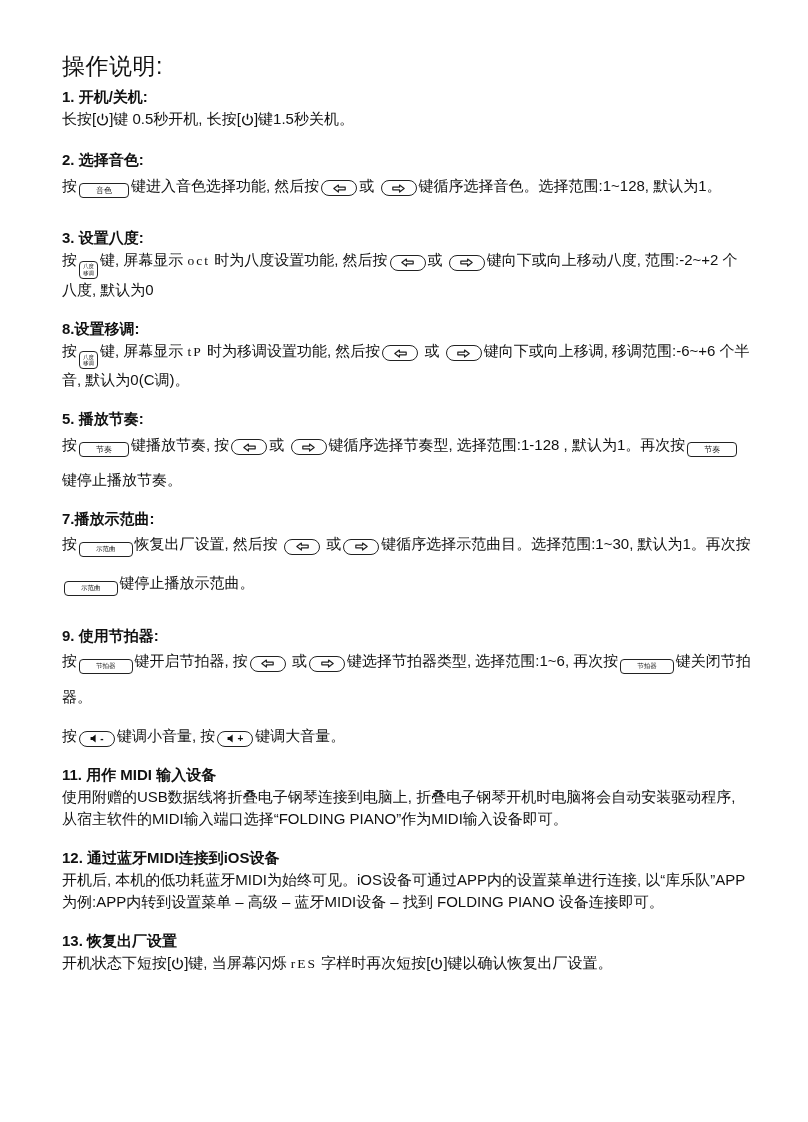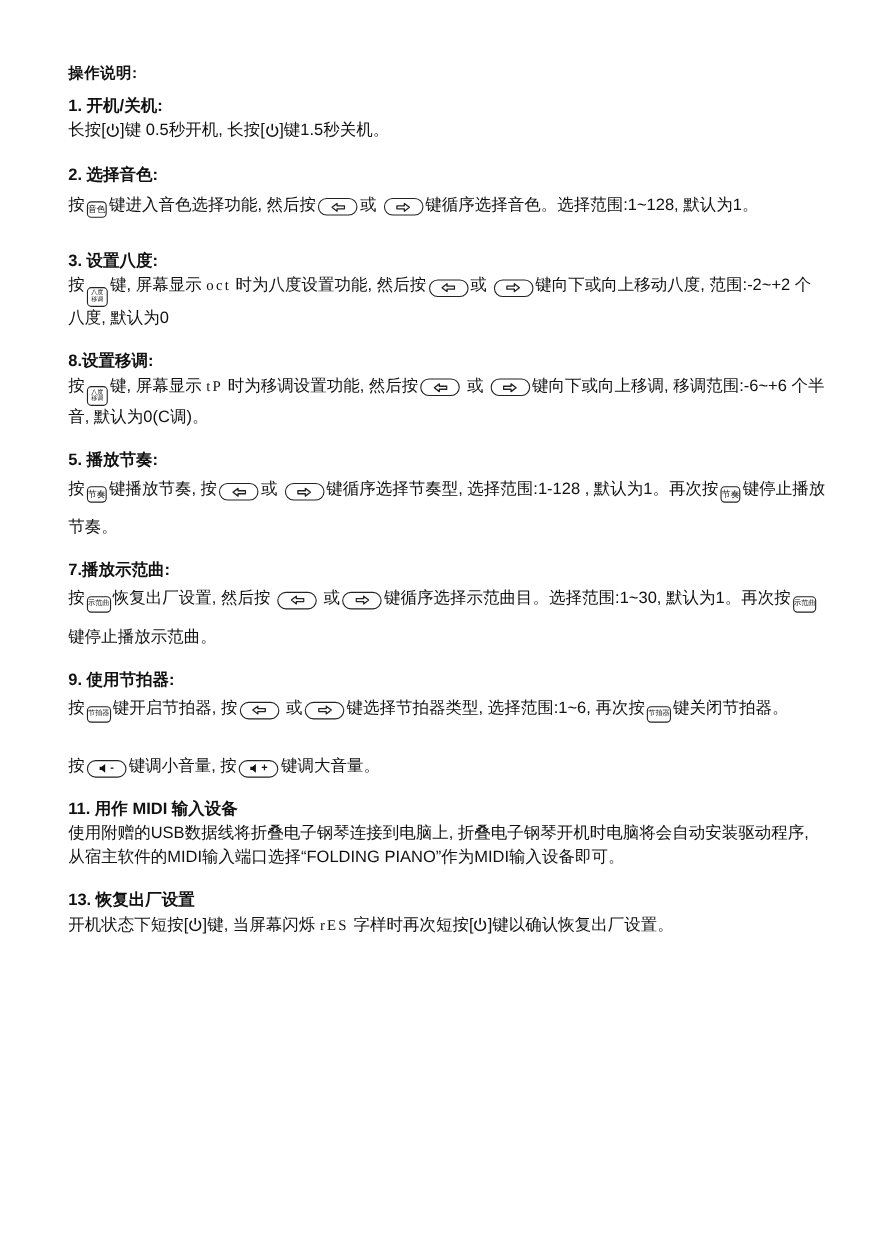--- a/index.html
+++ b/index.html
@@ -4,35 +4,35 @@
 <style>
   html,body{margin:0;padding:0;background:#ffffff;}
   body{
     width:808px;height:1122px;
     font-family:"Liberation Sans","DejaVu Sans",sans-serif;
     color:#111;
     -webkit-font-smoothing:antialiased;
   }
   .page{padding:52px 56px 0 62px;box-sizing:border-box;}
   .doc-title{
-    font-size:14px;font-weight:700;letter-spacing:0.5px;
+    font-size:23px;font-weight:400;letter-spacing:0.5px;
     margin:0 0 6px 0;line-height:28px;
   }
   .section{margin:0 0 17px 0;max-width:692px;}
   .section-head{
     font-size:15px;font-weight:700;margin:0;line-height:22px;
   }
   .section-body{
     font-size:15px;margin:0;line-height:22px;word-break:break-all;
   }
   
   .key{
     display:inline-flex;align-items:center;justify-content:center;
     border:1.2px solid #222;border-radius:4px;
-    height:13px;min-width:16px;padding:0 0;
+    height:13px;min-width:16px;padding:0 16px;
     font-size:8px;line-height:1;vertical-align:-2px;margin:12px 2px;
     white-space:nowrap;
   }
   .key.small{font-size:6.5px;}
   .key2{
     display:inline-flex;flex-direction:column;align-items:center;justify-content:center;
     border:1.2px solid #222;border-radius:4px;
     height:16px;padding:0 3px;font-size:5.5px;line-height:1.2;
     vertical-align:-3px;margin:0 2px;white-space:nowrap;
   }
@@ -154,20 +154,24 @@
               <path d="M1 5.5 H4.5 L10 1 V15 L4.5 10.5 H1 Z"></path>
             </svg>
             <span class="sign">+</span>
           </span><span>键调大音量。</span></p>
       </div>
       <div class="section">
         <h2 class="section-head">11. 用作 MIDI 输入设备</h2>
         <p class="section-body"><span>使用附赠的USB数据线将折叠电子钢琴连接到电脑上, 折叠电子钢琴开机时电脑将会自动安装驱动程序, 从宿主软件的MIDI输入端口选择“FOLDING PIANO”作为MIDI输入设备即可。</span></p>
       </div>
       <div class="section">
+        <h2 class="section-head">12. 通过蓝牙MIDI连接到iOS设备</h2>
+        <p class="section-body"><span>开机后, 本机的低功耗蓝牙MIDI为始终可见。iOS设备可通过APP内的设置菜单进行连接, 以“库乐队”APP为例:APP内转到设置菜单 – 高级 – 蓝牙MIDI设备 – 找到 FOLDING PIANO 设备连接即可。</span></p>
+      </div>
+      <div class="section">
         <h2 class="section-head">13. 恢复出厂设置</h2>
         <p class="section-body"><span>开机状态下短按[</span><span class="pwr"><svg width="13" height="13" viewBox="0 0 24 24" fill="none" stroke="#111" stroke-width="2.6" stroke-linecap="round">
               <path d="M18.36 6.64a9 9 0 1 1-12.73 0"></path>
               <line x1="12" y1="2" x2="12" y2="11"></line>
             </svg></span><span>]键, 当屏幕闪烁 </span><span class="seg">rES</span><span> 字样时再次短按[</span><span class="pwr"><svg width="13" height="13" viewBox="0 0 24 24" fill="none" stroke="#111" stroke-width="2.6" stroke-linecap="round">
               <path d="M18.36 6.64a9 9 0 1 1-12.73 0"></path>
               <line x1="12" y1="2" x2="12" y2="11"></line>
             </svg></span><span>]键以确认恢复出厂设置。</span></p>
       </div>
     </div>

